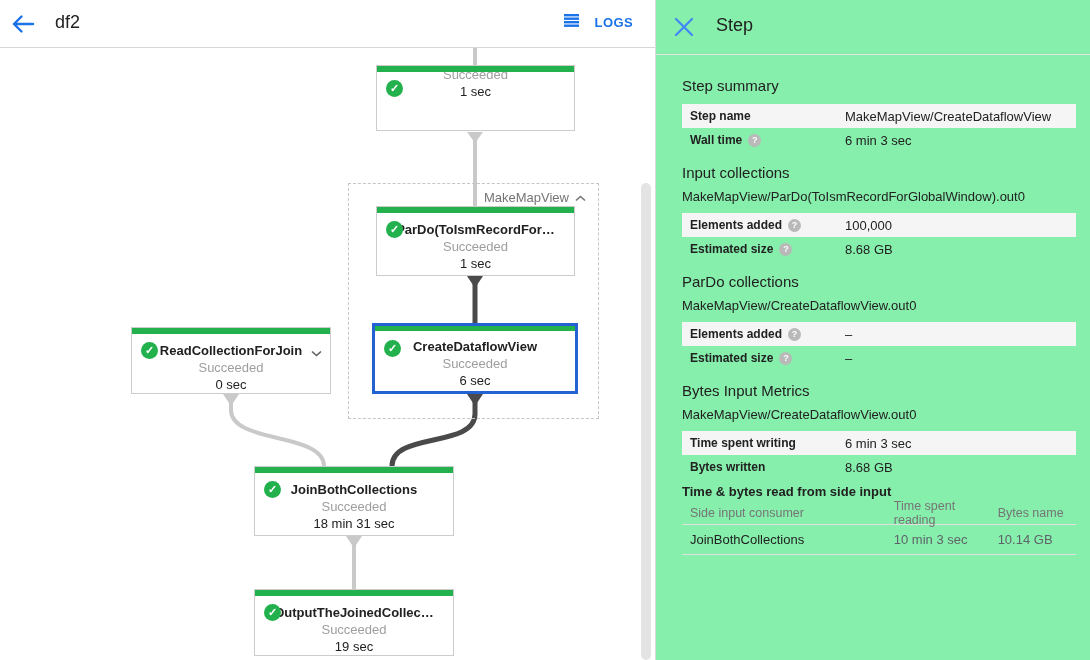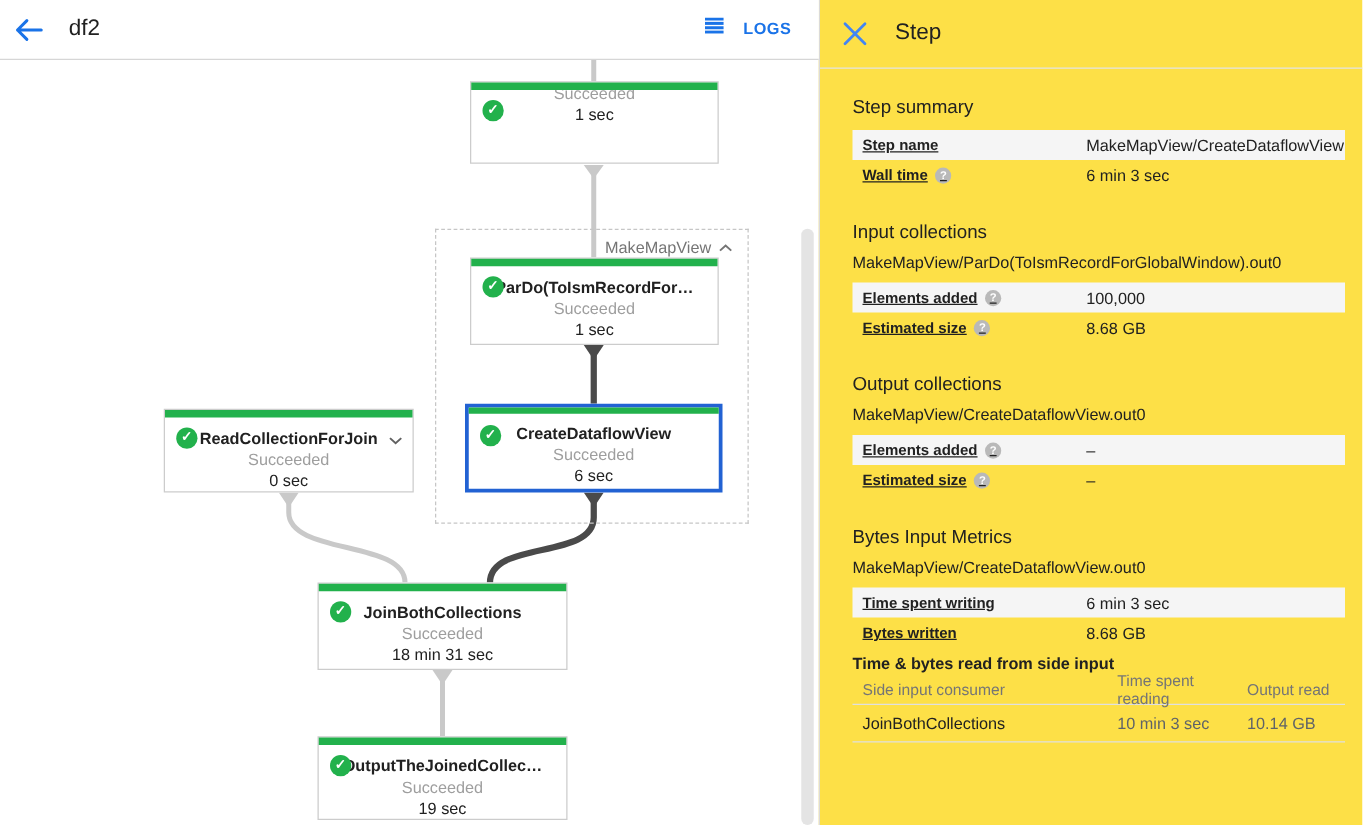--- a/index.html
+++ b/index.html
@@ -38,41 +38,41 @@
   .node.selected { border:3px solid #2262d3; }
   .node.selected .t { margin-top:12px; }
   .node.selected .bar { height:5px; }
   .node .nchev { position:absolute; right:8px; top:15px; }
 
   .gscroll { position:absolute; left:641px; top:135px; width:10px; height:477px;
              background:#e4e4e4; border-radius:5px; cursor:pointer; }
 
   
   .panel { position:absolute; left:655px; top:0; width:435px; height:660px;
-           background:#fde047; border-left:1px solid #dadada; }
+           background:#86efac; border-left:1px solid #dadada; }
   .panel-head { position:relative; height:55px; border-bottom:1px solid #e4e4e4; }
   .close-btn { position:absolute; left:17px; top:16px; width:22px; height:22px; cursor:pointer; }
   .panel-title { position:absolute; left:60px; top:15px; font-size:18px; color:#212121; }
   .panel-body { padding:0 14px 0 26px; }
 
   .sec-h { font-size:15px; color:#212121; line-height:20px; }
   .sub   { font-size:13px; color:#212121; line-height:20px; margin-top:4px; }
   .kvs   { margin-top:6px; }
   .kvs.first { margin-top:8px; }
   .kv { display:flex; align-items:center; height:24px; padding-left:8px; }
   .kv:nth-child(odd) { background:#f5f5f5; }
   .kv .lab { width:155px; font-size:12px; font-weight:bold; color:#212121;
-             display:flex; align-items:center; gap:6px;text-decoration:underline; }
-  .kv .val { font-size:13px; color:#212121;margin-left:24px; }
+             display:flex; align-items:center; gap:6px; }
+  .kv .val { font-size:13px; color:#212121; }
   .help { display:inline-block; width:13px; height:13px; border-radius:50%;
           background:#b9b9b9; color:#fff; font-size:9px; font-weight:bold;
           line-height:13px; text-align:center; cursor:pointer; flex:none; }
 
   .mt-first { margin-top:21px; }
-  .mt-sec   { margin-top:24px; }
+  .mt-sec   { margin-top:11px; }
 
   .tbl-h { margin-top:4px; font-size:13px; font-weight:bold; color:#212121; line-height:18px; }
   .trow { display:flex; align-items:center; padding-left:8px; }
   .trow.head { height:24px; color:#757575; font-size:12.5px; border-bottom:1px solid #e0e0e0; }
   .trow.data { height:30px; font-size:13px; border-bottom:1px solid #e0e0e0; }
   .c1 { width:208px; }
   .c2 { width:106px; }
   .c3 { width:80px; }
   .trow.data .c2, .trow.data .c3 { color:#5f6368; }
 </style>
@@ -229,21 +229,21 @@
         </div>
         <div class="kv">
           <span class="lab">
               <span>Estimated size</span>
               <span class="help">?</span>
             </span>
           <span class="val">8.68 GB</span>
         </div>
       </div>
 
-      <div class="sec-h mt-sec">Output collections</div>
+      <div class="sec-h mt-sec">ParDo collections</div>
       <div class="sub">MakeMapView/CreateDataflowView.out0</div>
       <div class="kvs">
         <div class="kv">
           <span class="lab">
               <span>Elements added</span>
               <span class="help">?</span>
             </span>
           <span class="val">–</span>
         </div>
         <div class="kv">
@@ -269,21 +269,21 @@
               <span>Bytes written</span>
             </span>
           <span class="val">8.68 GB</span>
         </div>
       </div>
 
       <div class="tbl-h">Time &amp; bytes read from side input</div>
       <div class="trow head">
         <span class="c1">Side input consumer</span>
         <span class="c2">Time spent reading</span>
-        <span class="c3">Output read</span>
+        <span class="c3">Bytes name</span>
       </div>
       <div class="trow data">
         <span class="c1">JoinBothCollections</span>
         <span class="c2">10 min 3 sec</span>
         <span class="c3">10.14 GB</span>
       </div>
     </div>
   </div>
 
 </div>

